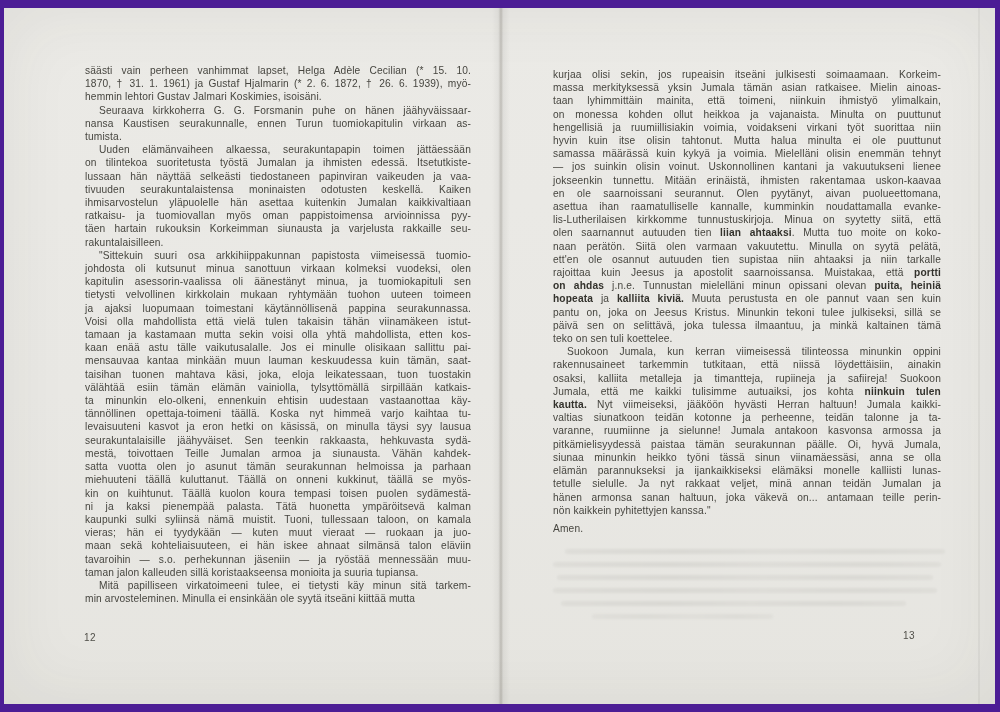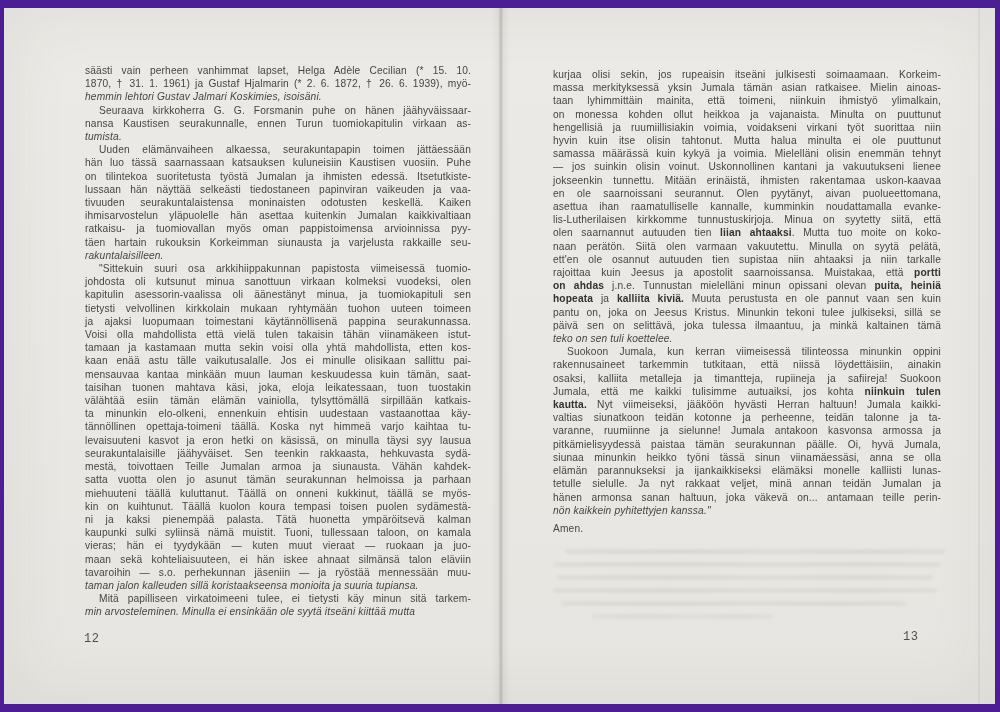--- a/index.html
+++ b/index.html
@@ -27,31 +27,31 @@
     font-size:10.2px;line-height:13.2px;
     letter-spacing:0.15px;
   }
   .col-left{left:81px;top:56px;width:386px;}
   .col-right{left:549px;top:60px;width:388px;}
   .para{margin:0;}
   .line{
     text-align:justify;text-align-last:justify;
     min-height:13.2px;white-space:nowrap;overflow:visible;
   }
-  .line.last{text-align-last:left;font-style:italic;}
+  .line.last{text-align-last:left;}
   .line.indent{text-indent:14px;}
   .line b{font-weight:700;color:#33322c;}
   .amen{
     text-align:left;padding-right:31px;margin-top:5px;
     color:#46453f;
   }
   .pagenum{
     position:absolute;
-    font-family:Liberation Mono, monospace;
-    font-size:12px;color:#504f49;letter-spacing:0.5px;
+    font-family:Liberation Sans, sans-serif;
+    font-size:10px;color:#504f49;letter-spacing:0.5px;
   }
   .pagenum-left{left:80px;top:624px;}
   .pagenum-right{left:899px;top:622px;}
   .bleed{
     position:absolute;left:549px;top:541px;width:392px;height:86px;
     filter:blur(0.8px);opacity:0.55;
   }
   .bleed-row{
     height:5px;margin-bottom:8px;border-radius:2px;
     background:linear-gradient(90deg,#d7d6d1,#cfcec9 30%,#d7d6d1 55%,#d1d0cb 80%,#d8d7d2);
@@ -78,21 +78,20 @@
           <div class="line">1870, † 31. 1. 1961) ja Gustaf Hjalmarin (* 2. 6. 1872, † 26. 6. 1939), myö-</div>
           <div class="line last">hemmin lehtori Gustav Jalmari Koskimies, isoisäni.</div>
         </div>
         <div class="para">
           <div class="line indent">Seuraava kirkkoherra G. G. Forsmanin puhe on hänen jäähyväissaar-</div>
           <div class="line">nansa Kaustisen seurakunnalle, ennen Turun tuomiokapitulin virkaan as-</div>
           <div class="line last">tumista.</div>
         </div>
         <div class="para">
           <div class="line indent">Uuden elämänvaiheen alkaessa, seurakuntapapin toimen jättäessään</div>
-          <div class="line">hän luo tässä saarnassaan katsauksen kuluneisiin Kaustisen vuosiin. Puhe</div>
           <div class="line">on tilintekoa suoritetusta työstä Jumalan ja ihmisten edessä. Itsetutkiste-</div>
           <div class="line">lussaan hän näyttää selkeästi tiedostaneen papinviran vaikeuden ja vaa-</div>
           <div class="line">tivuuden seurakuntalaistensa moninaisten odotusten keskellä. Kaiken</div>
           <div class="line">ihmisarvostelun yläpuolelle hän asettaa kuitenkin Jumalan kaikkivaltiaan</div>
           <div class="line">ratkaisu- ja tuomiovallan myös oman pappistoimensa arvioinnissa pyy-</div>
           <div class="line">täen hartain rukouksin Korkeimman siunausta ja varjelusta rakkaille seu-</div>
           <div class="line last">rakuntalaisilleen.</div>
         </div>
         <div class="para">
           <div class="line indent">"Sittekuin suuri osa arkkihiippakunnan papistosta viimeisessä tuomio-</div>

